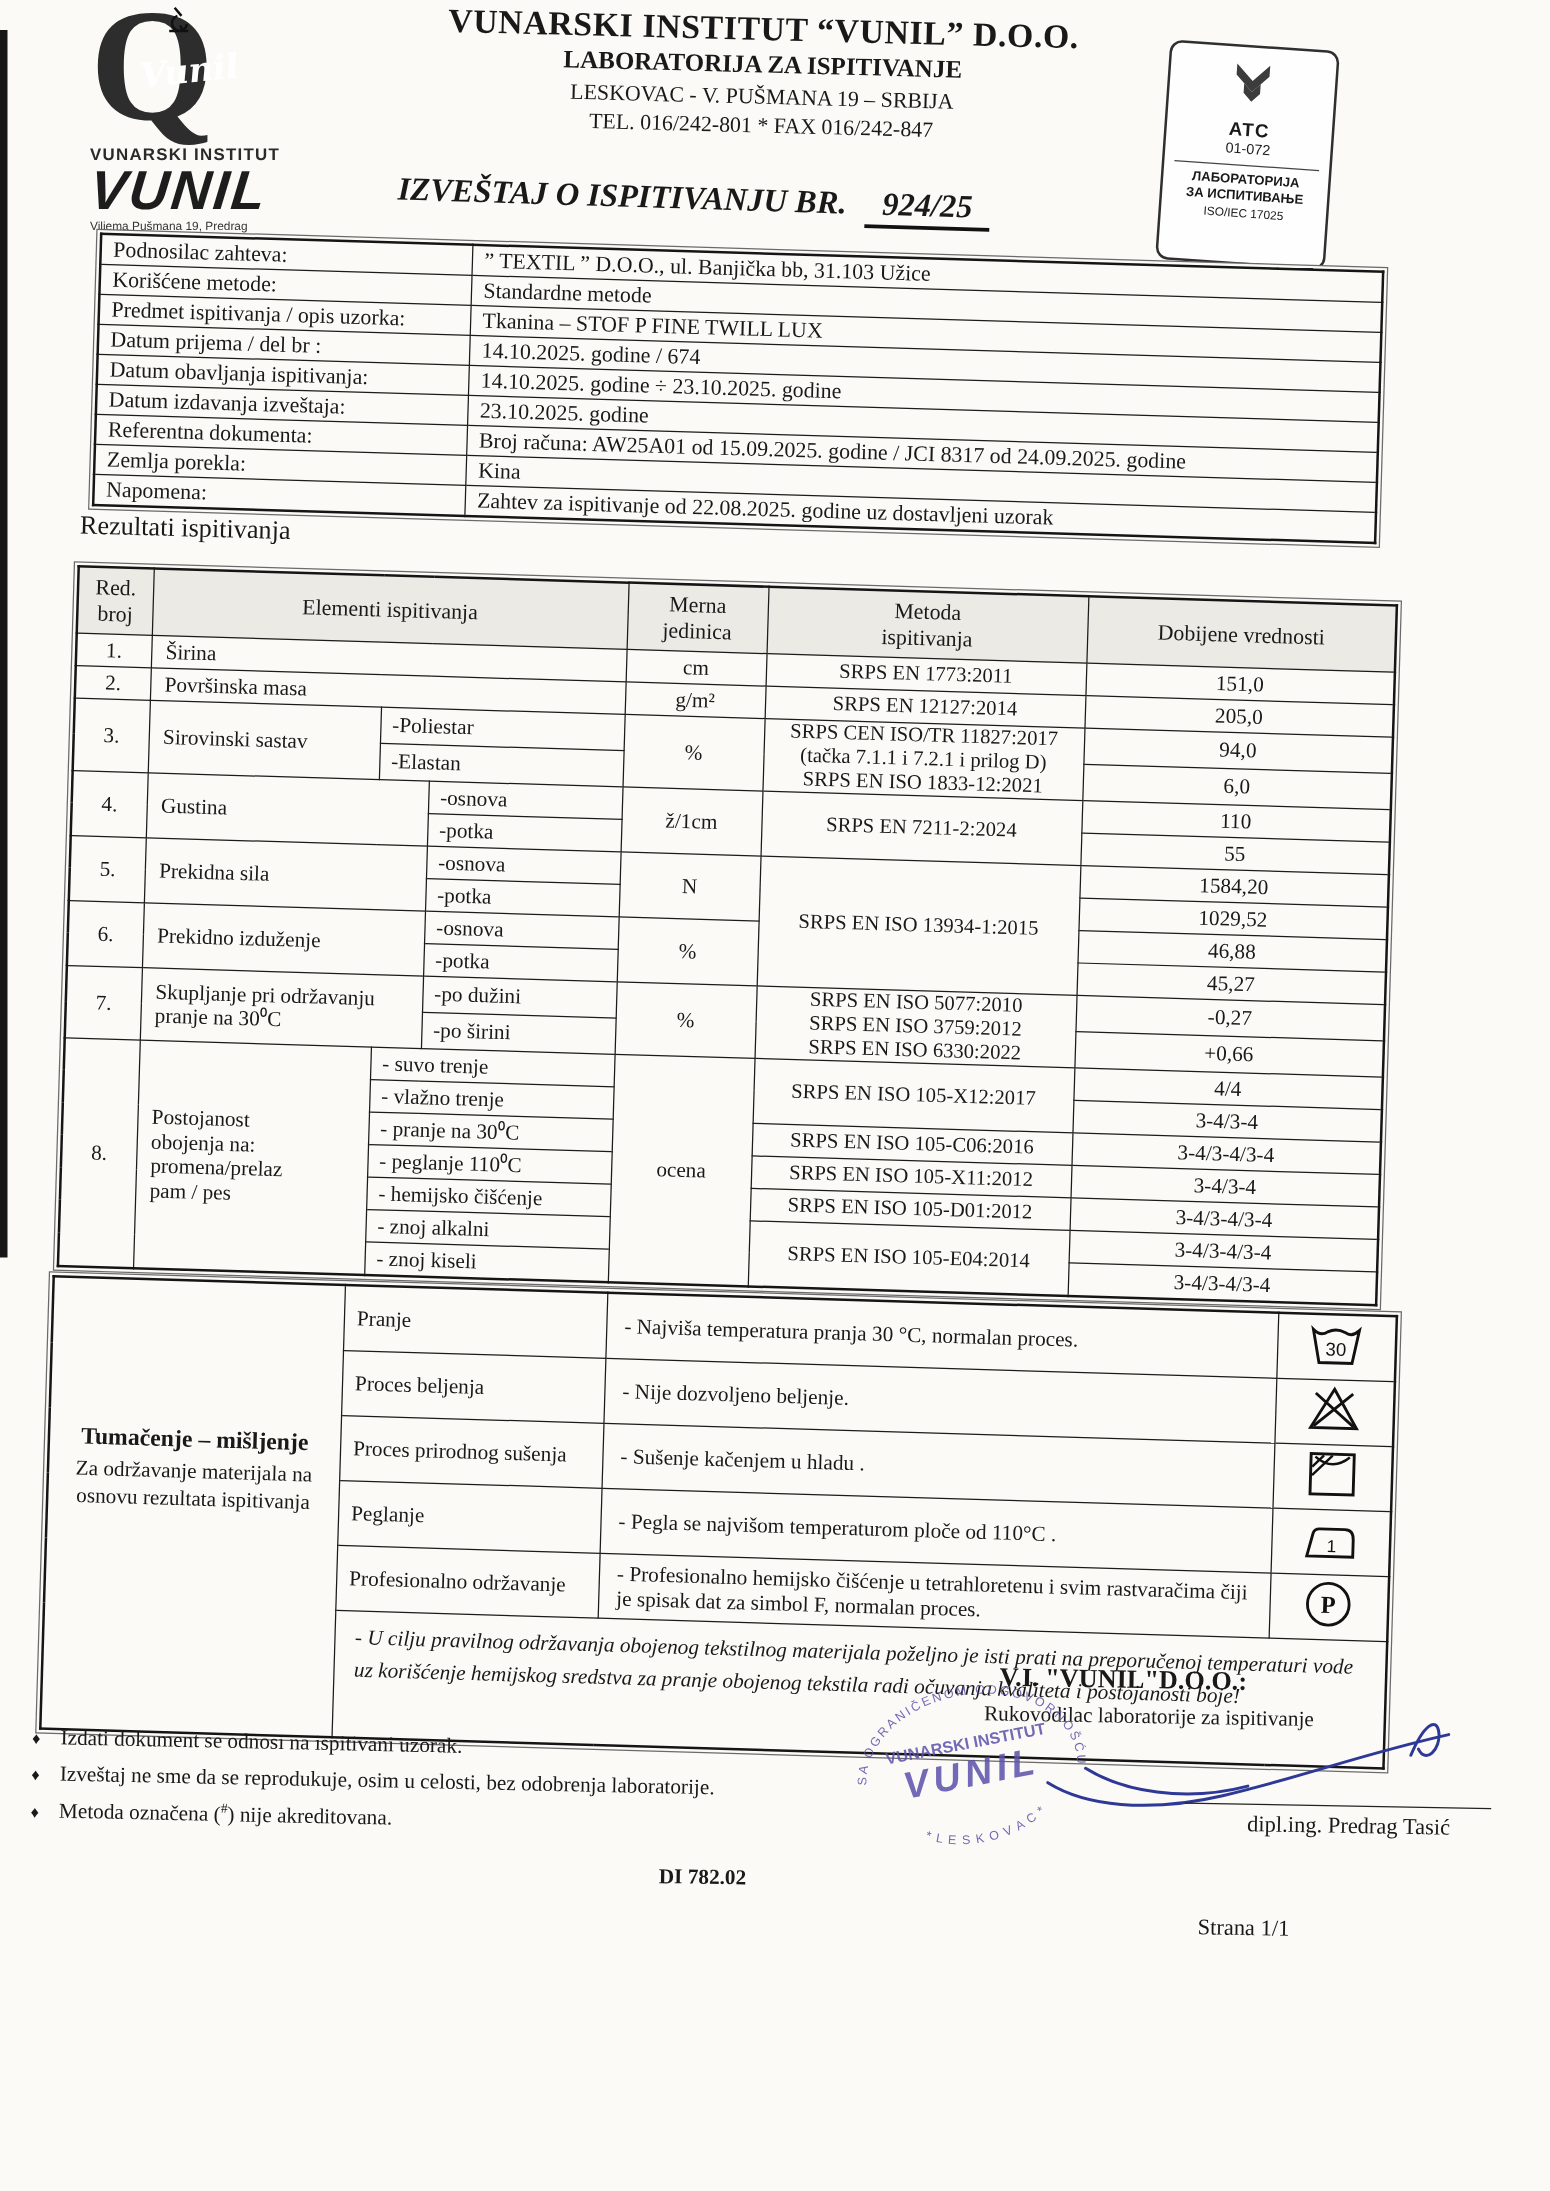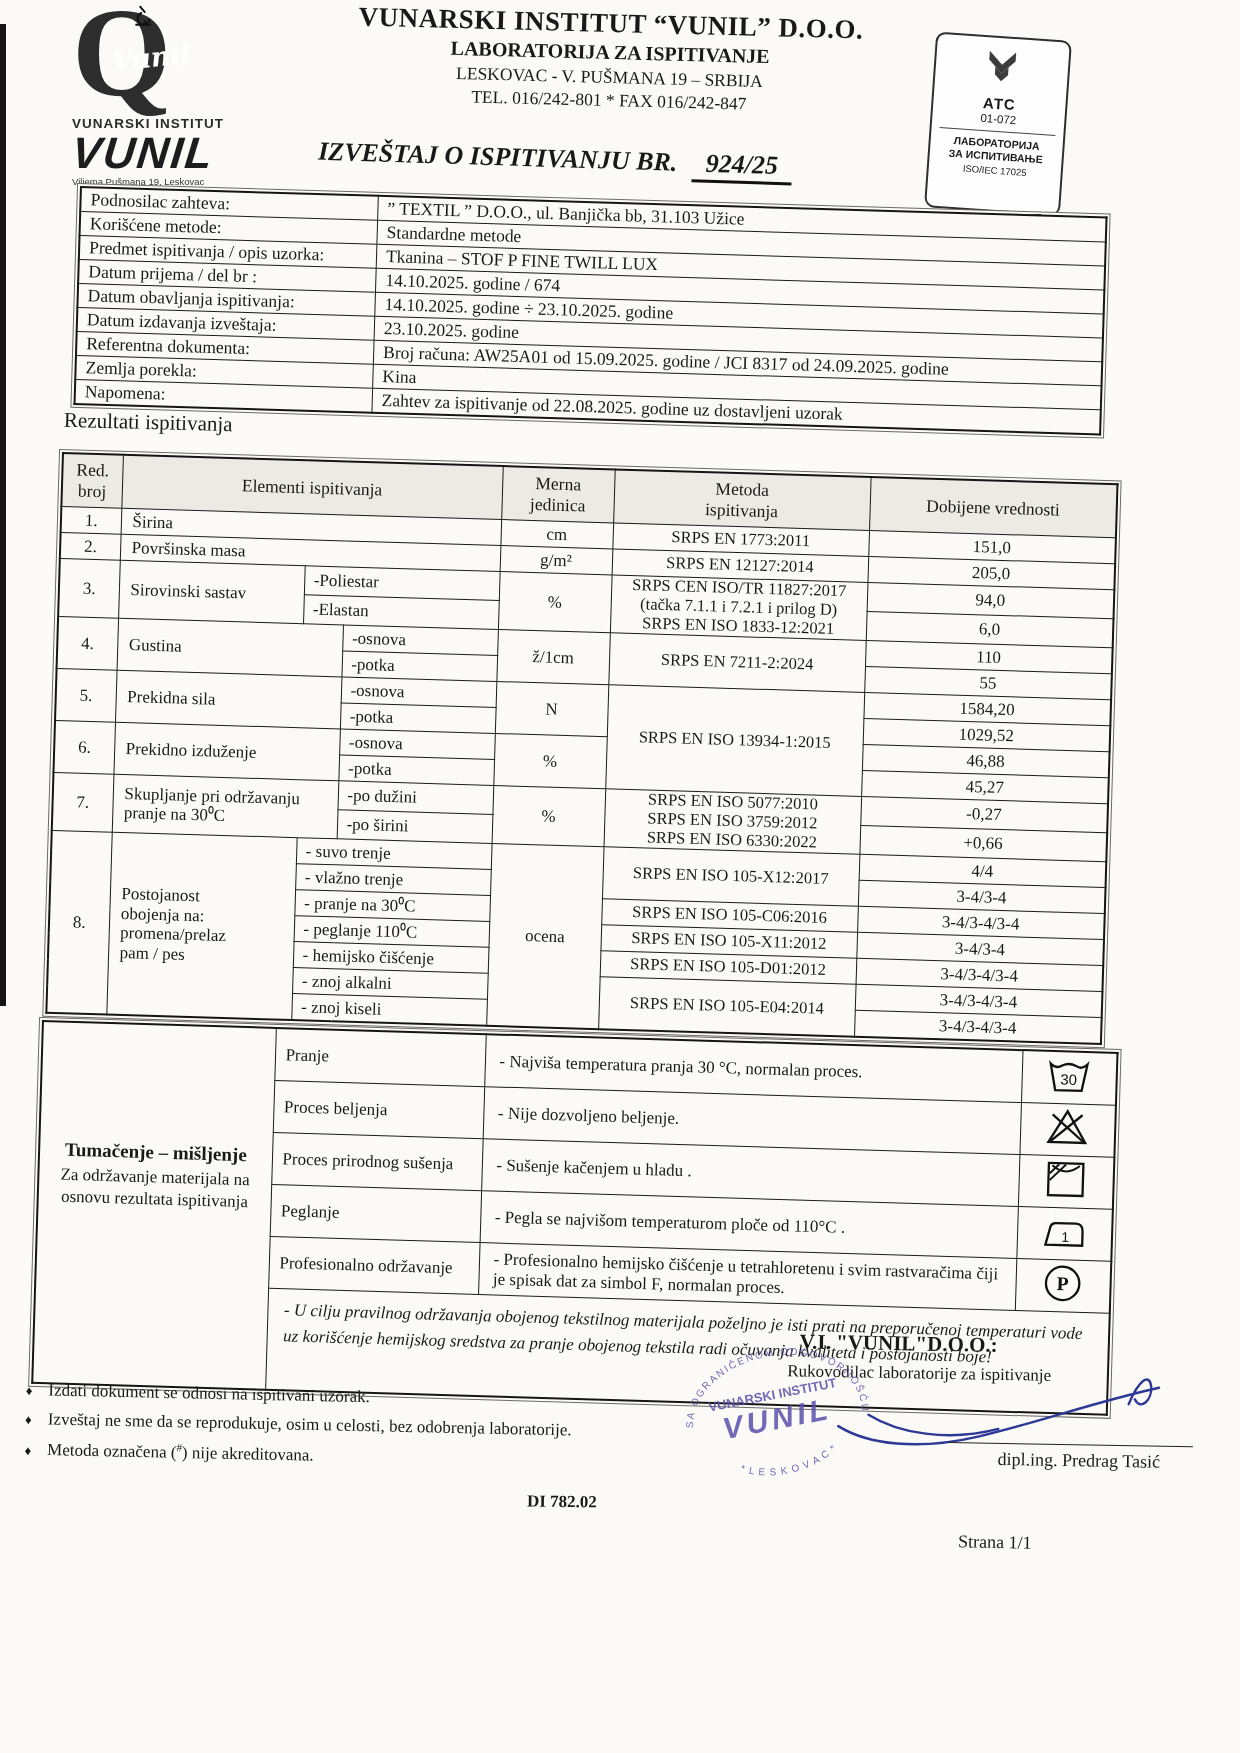--- a/index.html
+++ b/index.html
@@ -96,21 +96,21 @@
   <div id="logo" class="abs">
     <div id="logo-q">
       <span class="q">Q</span>
       <svg width="22" height="24" viewBox="0 0 20 22">
         <path d="M7 2 l5 6 M9 8 a5.5 5.5 0 1 0 7 6 M3 19 h14 M11 15 l2 4" stroke="#111" stroke-width="1.8" fill="none"></path>
       </svg>
       <span class="vunil-script">Vunil</span>
     </div>
     <div id="logo-inst">VUNARSKI INSTITUT</div>
     <div id="logo-name">VUNIL</div>
-    <div id="logo-addr">Viljema Pušmana 19, Leskovac</div>
+    <div id="logo-addr">Viljema Pušmana 19, Predrag</div>
   </div>
 
   <div id="head-center" class="abs">
     <div class="l1">VUNARSKI INSTITUT “VUNIL” D.O.O.</div>
     <div class="l2">LABORATORIJA ZA ISPITIVANJE</div>
     <div class="l3">LESKOVAC - V. PUŠMANA 19 – SRBIJA</div>
     <div class="l4">TEL. 016/242-801 * FAX 016/242-847</div>
   </div>
 
   <div id="report-title" class="abs">

